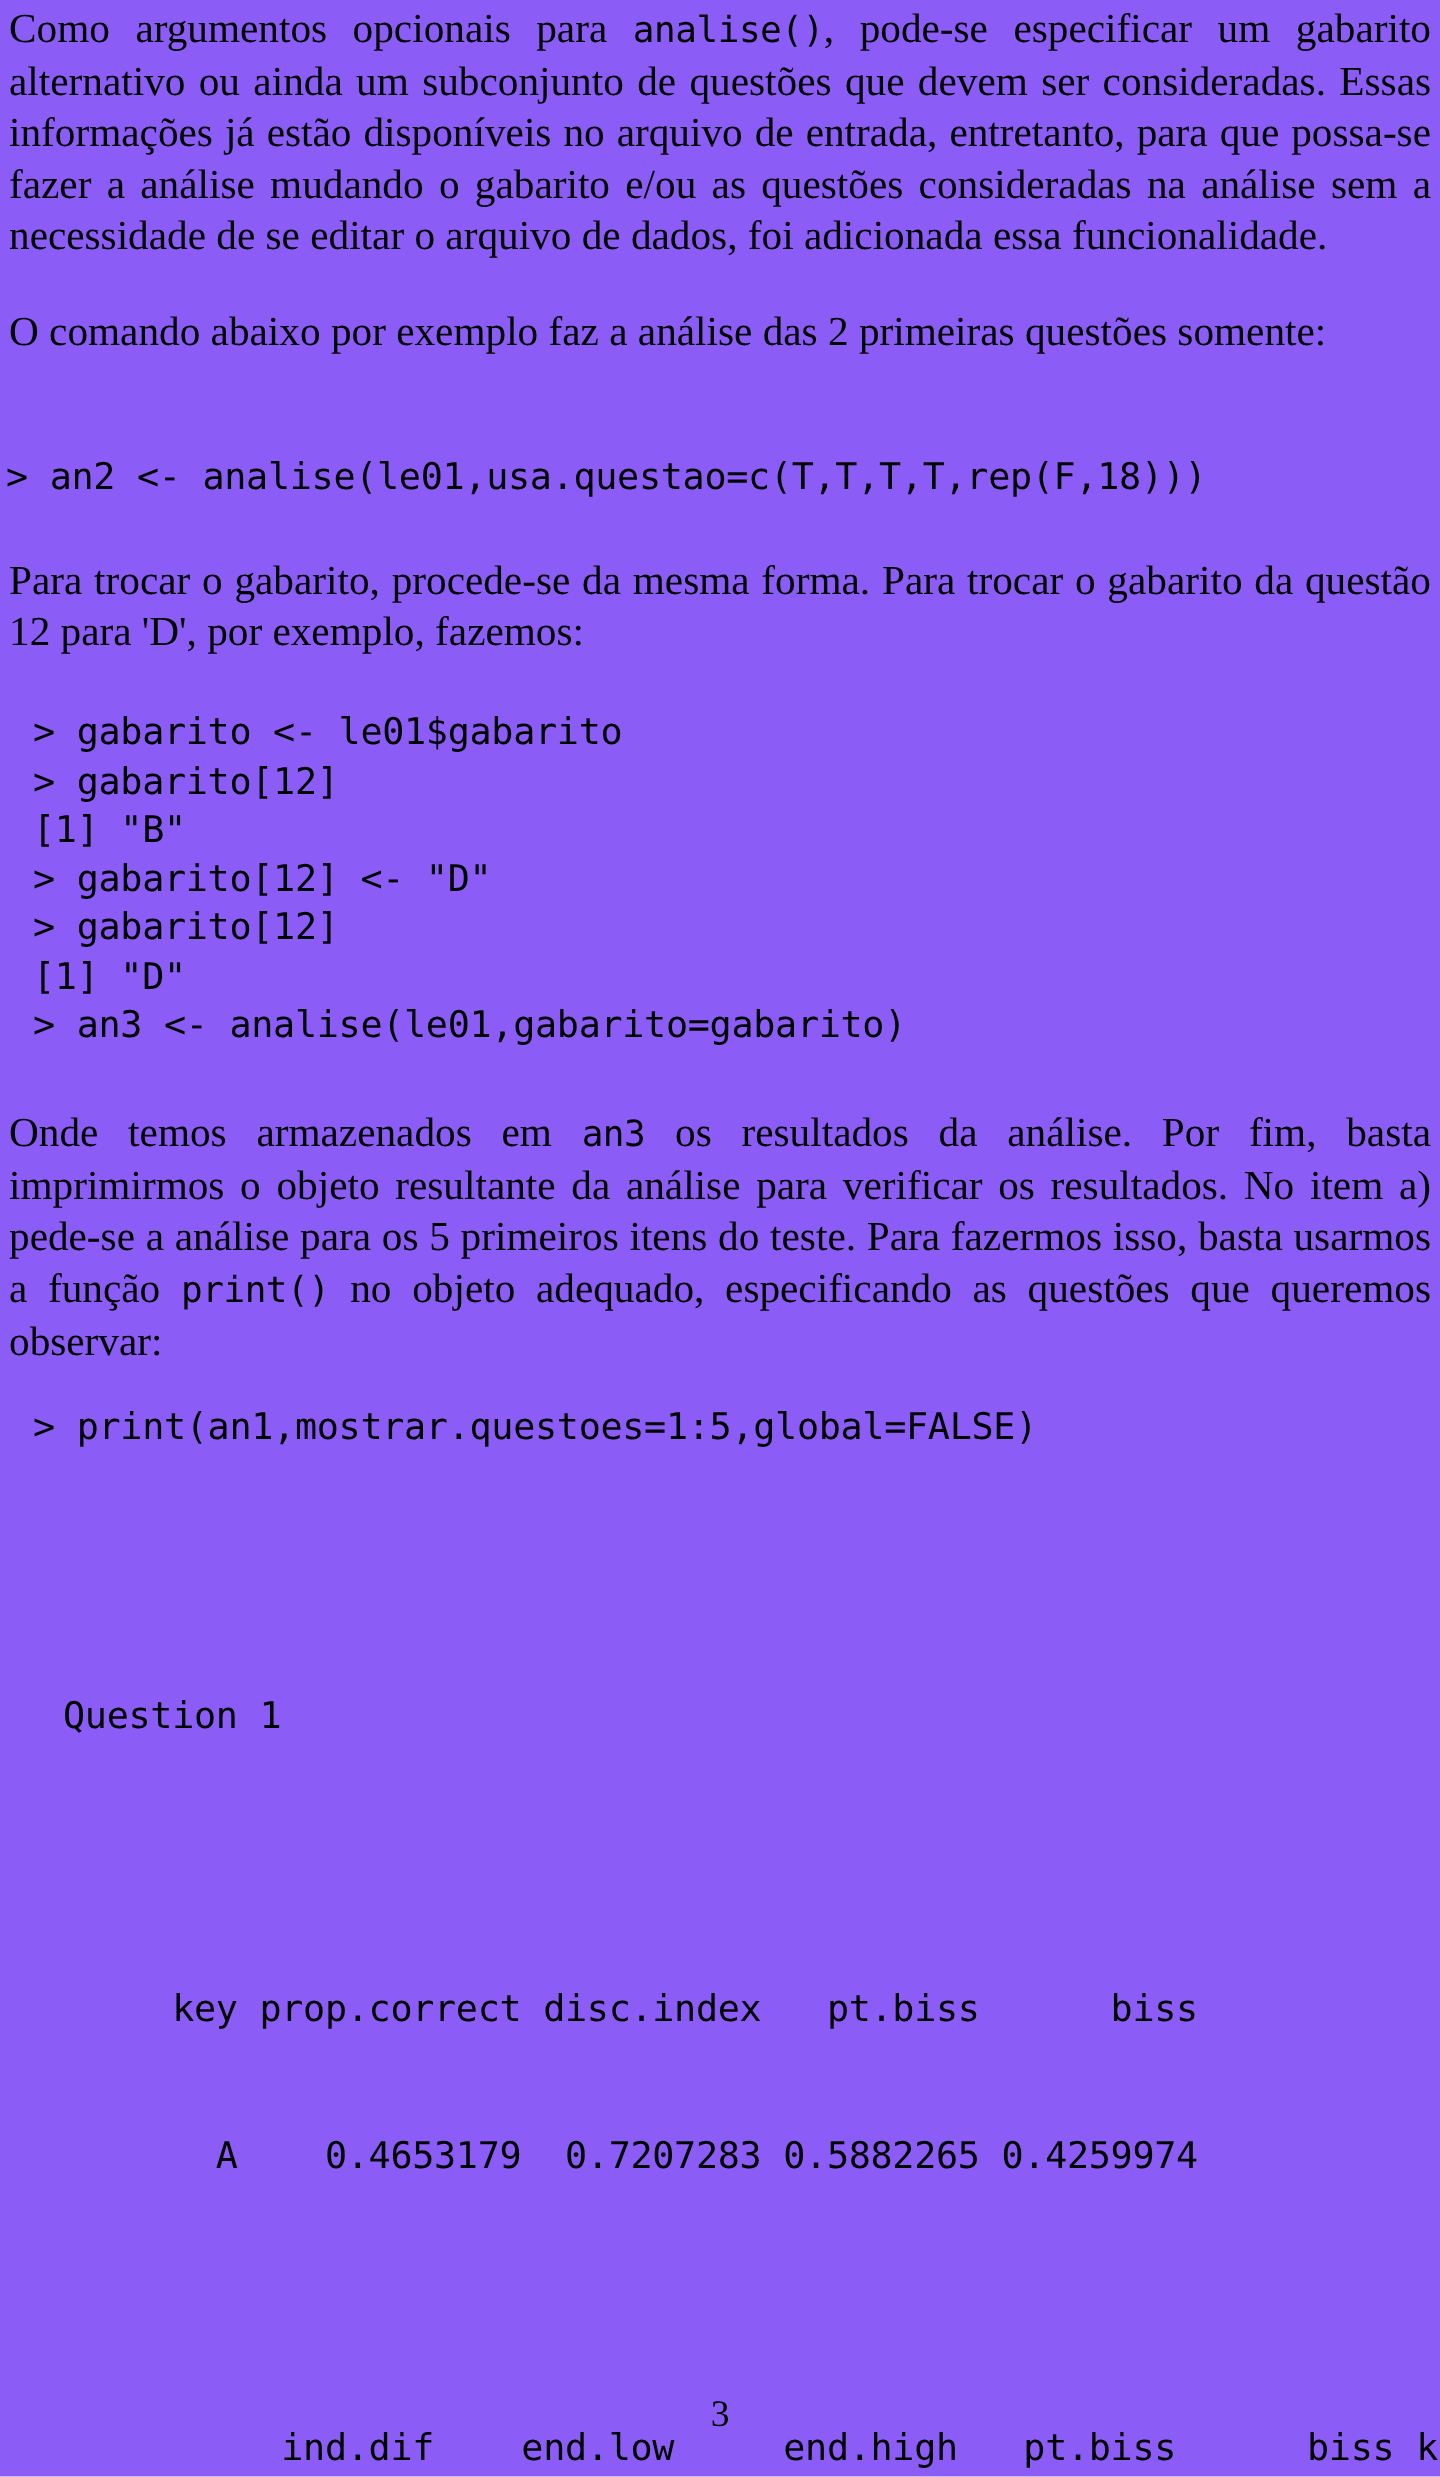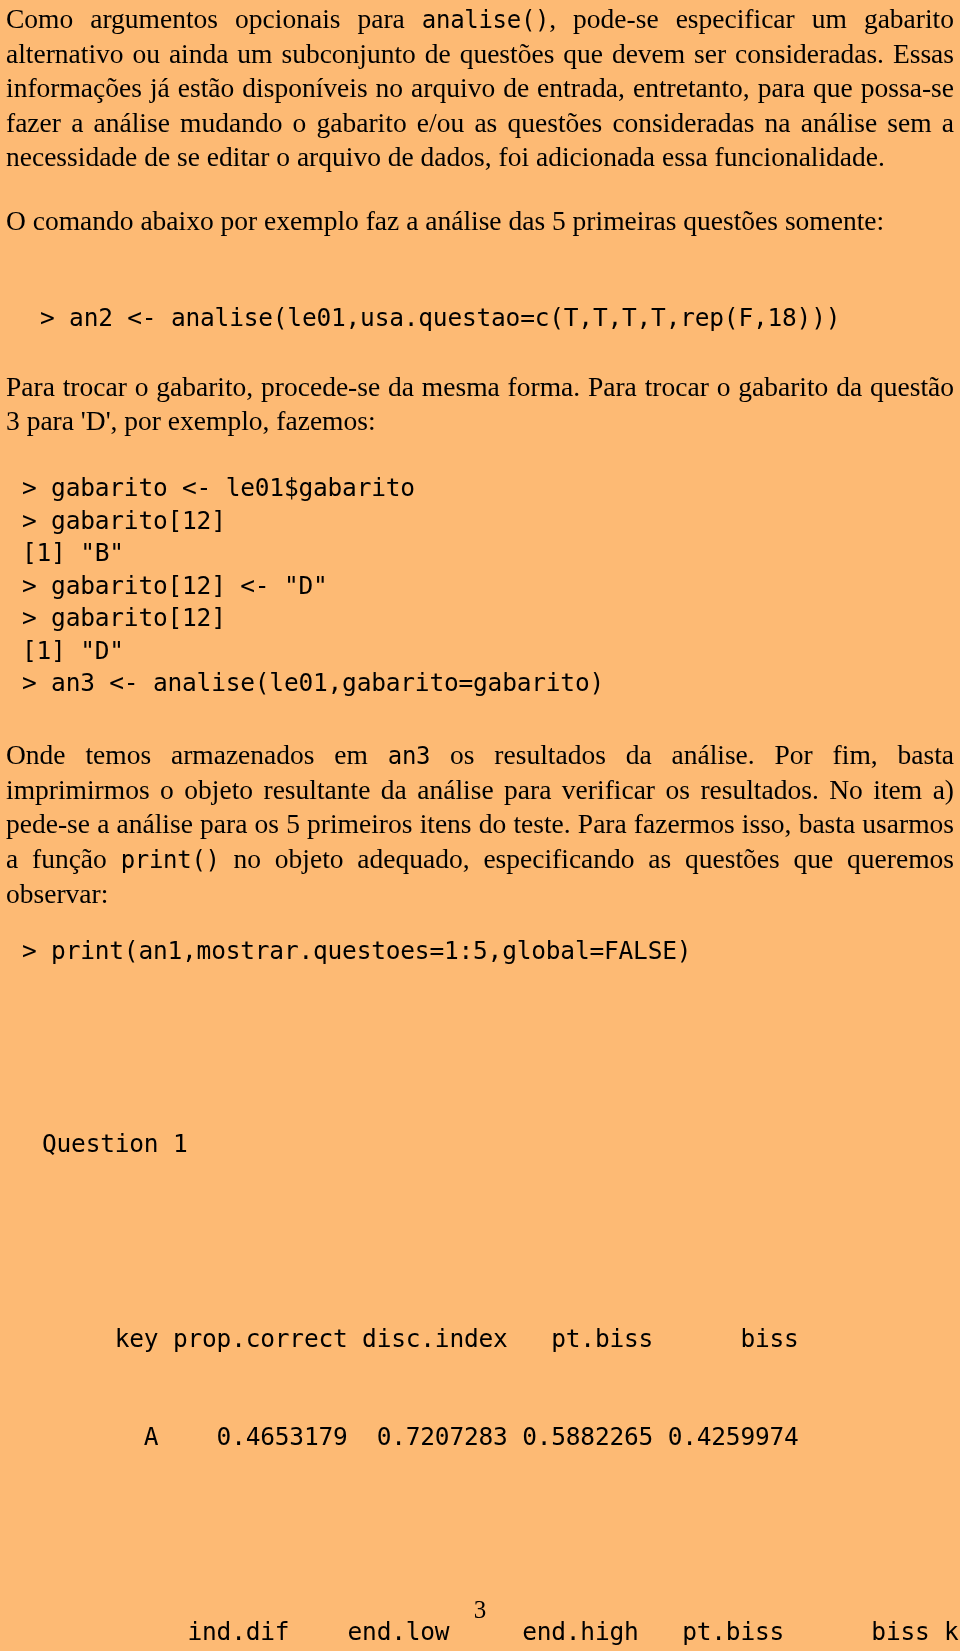--- a/index.html
+++ b/index.html
@@ -4,21 +4,21 @@
 <style>
   html, body {
     margin: 0;
     padding: 0;
     background: #ffffff;
   }
   .page {
     position: relative;
     width: 960px;
     height: 1651px;
-    background: #fdba74;
+    background: #8b5cf6;
     overflow: hidden;
   }
   .body-text {
     font-family: "Liberation Serif", "DejaVu Serif", serif;
     font-size: 27.5px;
     line-height: 34.2px;
     color: #000000;
     text-align: justify;
     text-justify: inter-word;
     hyphens: manual;
@@ -34,21 +34,21 @@
   .mono-inline {
     font-family: "DejaVu Sans Mono", "Liberation Mono", monospace;
     font-size: 24px;
     letter-spacing: -0.3px;
   }
   
   .blk { position: absolute; }
 
   #para1  { left: 6px;  top: 2px;   width: 948px; }
   #para2  { left: 6px;  top: 204px; width: 948px; }
-  #code1  { left: 40px; top: 302px; }
+  #code1  { left: 4px; top: 302px; }
   #para3  { left: 6px;  top: 370px; width: 948px; }
   #code2  { left: 22px; top: 472px; }
   #para4  { left: 6px;  top: 738px; width: 948px; }
   #code3  { left: 22px; top: 935px; }
   #output { left: 2px;  top: 1063px; }
 
   .page-number {
     position: absolute;
     left: 0;
     top: 1596px;
@@ -61,25 +61,25 @@
   .out-line { display: block; margin-left: 40px; }
   .spacer { display: block; height: 32.5px; }
 </style>
 </head>
 <body>
 
 <div class="page">
 
   <div class="blk body-text" id="para1"><span>Como argumentos opcionais para </span><span class="mono-inline">analise()</span><span>, pode-se especificar um gabarito alternativo ou ainda um subconjunto de questões que devem ser consideradas. Essas informações já estão disponíveis no arquivo de entrada, entretanto, para que possa-se fazer a análise mudando o gabarito e/ou as questões consideradas na análise sem a necessidade de se editar o arquivo de dados, foi adicionada essa funcionalidade.</span></div>
 
-  <div class="blk body-text" id="para2">O comando abaixo por exemplo faz a análise das 5 primeiras questões somente:</div>
+  <div class="blk body-text" id="para2">O comando abaixo por exemplo faz a análise das 2 primeiras questões somente:</div>
 
   <div class="blk code-block" id="code1">&gt; an2 &lt;- analise(le01,usa.questao=c(T,T,T,T,rep(F,18)))</div>
 
-  <div class="blk body-text" id="para3">Para trocar o gabarito, procede-se da mesma forma. Para trocar o gabarito da questão 3 para 'D', por exemplo, fazemos:</div>
+  <div class="blk body-text" id="para3">Para trocar o gabarito, procede-se da mesma forma. Para trocar o gabarito da questão 12 para 'D', por exemplo, fazemos:</div>
 
   <div class="blk code-block" id="code2">&gt; gabarito &lt;- le01$gabarito
 &gt; gabarito[12]
 [1] "B"
 &gt; gabarito[12] &lt;- "D"
 &gt; gabarito[12]
 [1] "D"
 &gt; an3 &lt;- analise(le01,gabarito=gabarito)</div>
 
   <div class="blk body-text" id="para4"><span>Onde temos armazenados em </span><span class="mono-inline">an3</span><span> os resultados da análise. Por fim, basta imprimirmos o objeto resultante da análise para verificar os resultados. No item a) pede-se a análise para os 5 primeiros itens do teste. Para fazermos isso, basta usarmos a função </span><span class="mono-inline">print()</span><span> no objeto adequado, especificando as questões que queremos observar:</span></div>

